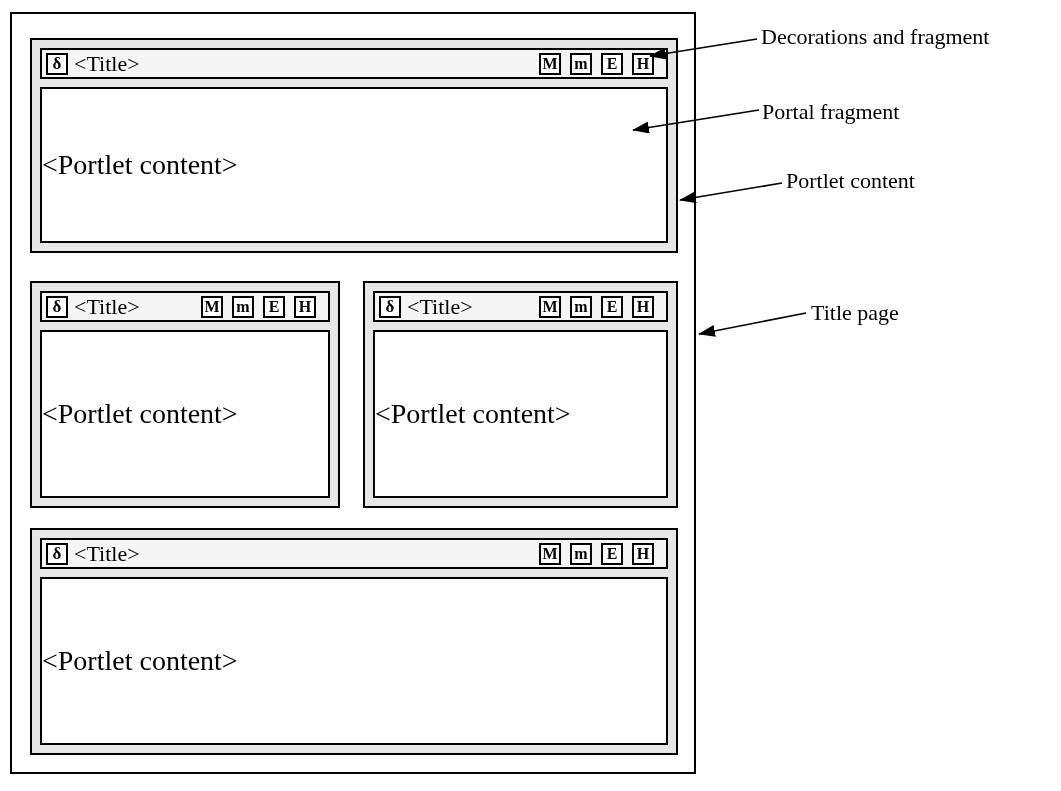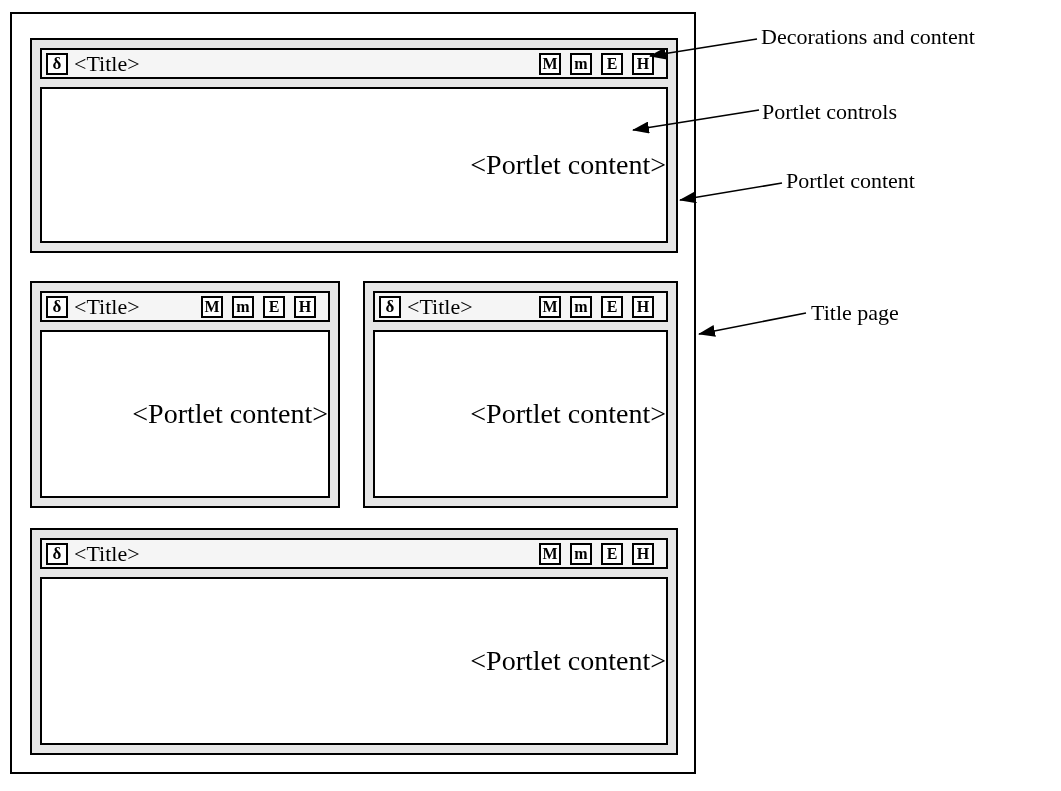--- a/index.html
+++ b/index.html
@@ -69,21 +69,21 @@
     margin-right: 12px;
     display: flex;
     gap: 9px;
   }
   .pcontent {
     flex: 1;
     border: 2px solid var(--border, #000);
     background: var(--content, #fff);
     display: flex;
     align-items: center;
-    justify-content: flex-end;
+    justify-content: flex-start;
     font-size: 28px;
     color: #000;
   }
 
   
   .ann {
     position: absolute;
     font-size: 22px;
     color: #000;
     white-space: nowrap;
@@ -163,22 +163,22 @@
       <span class="box">m</span>
       <span class="box">E</span>
       <span class="box">H</span>
     </span>
   </div>
   <div class="pcontent">
     <span>&lt;Portlet content&gt;</span>
   </div>
 </div>
 
-<div class="ann decorations">Decorations and content</div>
-<div class="ann fragment">Portlet controls</div>
+<div class="ann decorations">Decorations and fragment</div>
+<div class="ann fragment">Portal fragment</div>
 <div class="ann window">Portlet content</div>
 <div class="ann page">Title page</div>
 
 <svg class="arrow-layer" viewBox="0 0 1061 791" xmlns="http://www.w3.org/2000/svg">
   <defs>
     <marker id="ah" markerUnits="userSpaceOnUse" markerWidth="17" markerHeight="12" refX="16" refY="6" orient="auto">
       <path d="M0,0 L17,6 L0,12 Z" fill="#000"></path>
     </marker>
   </defs>
   <line x1="757" y1="39" x2="650" y2="56" stroke="#000" stroke-width="1.7" marker-end="url(#ah)"></line>

